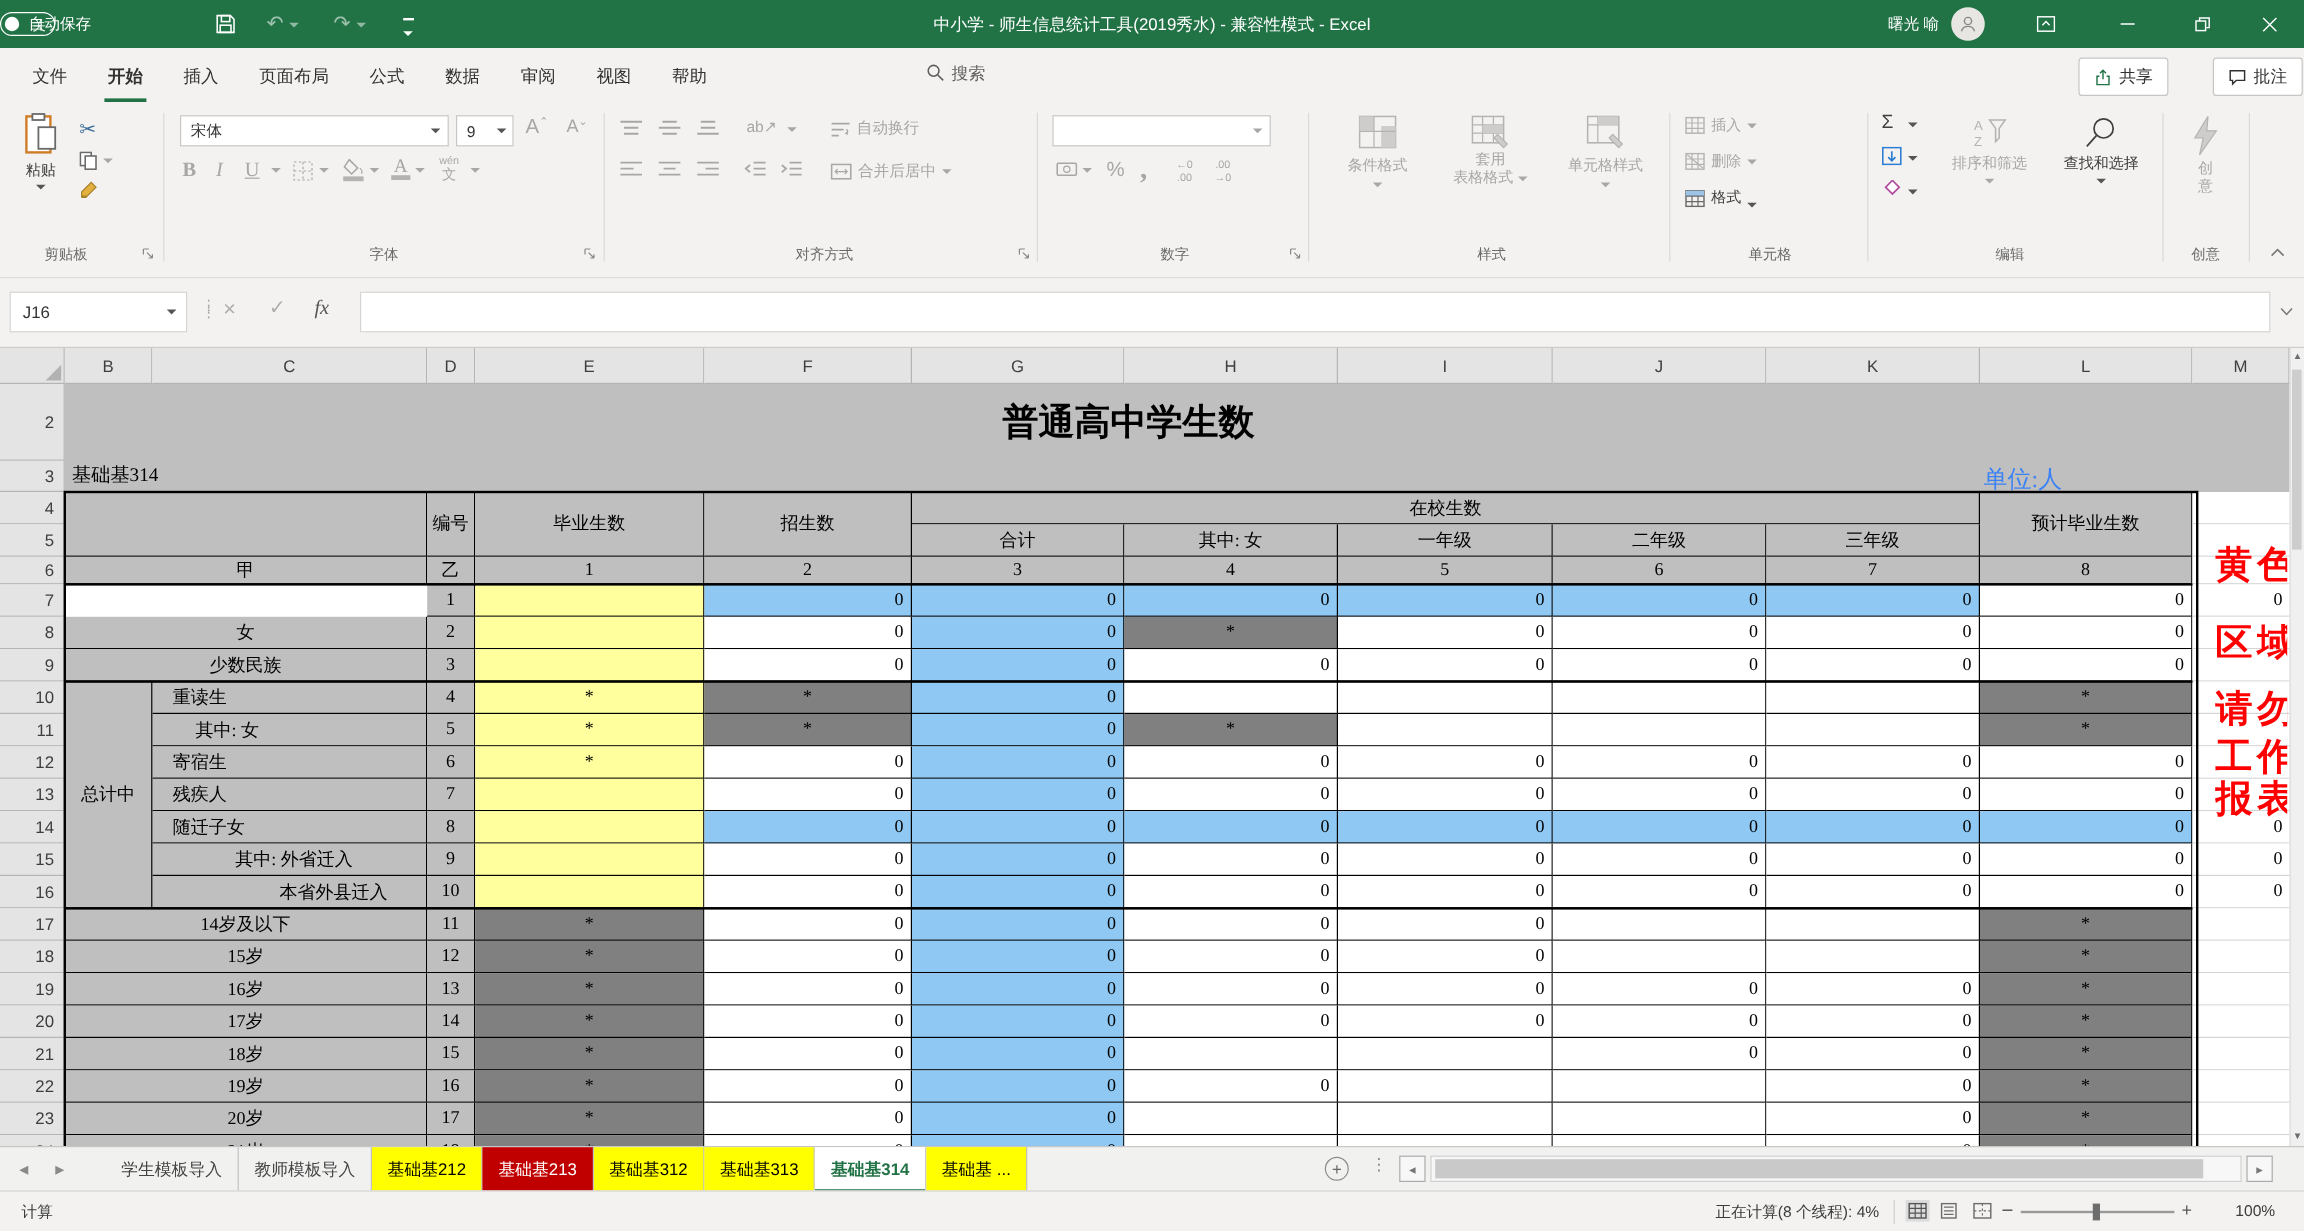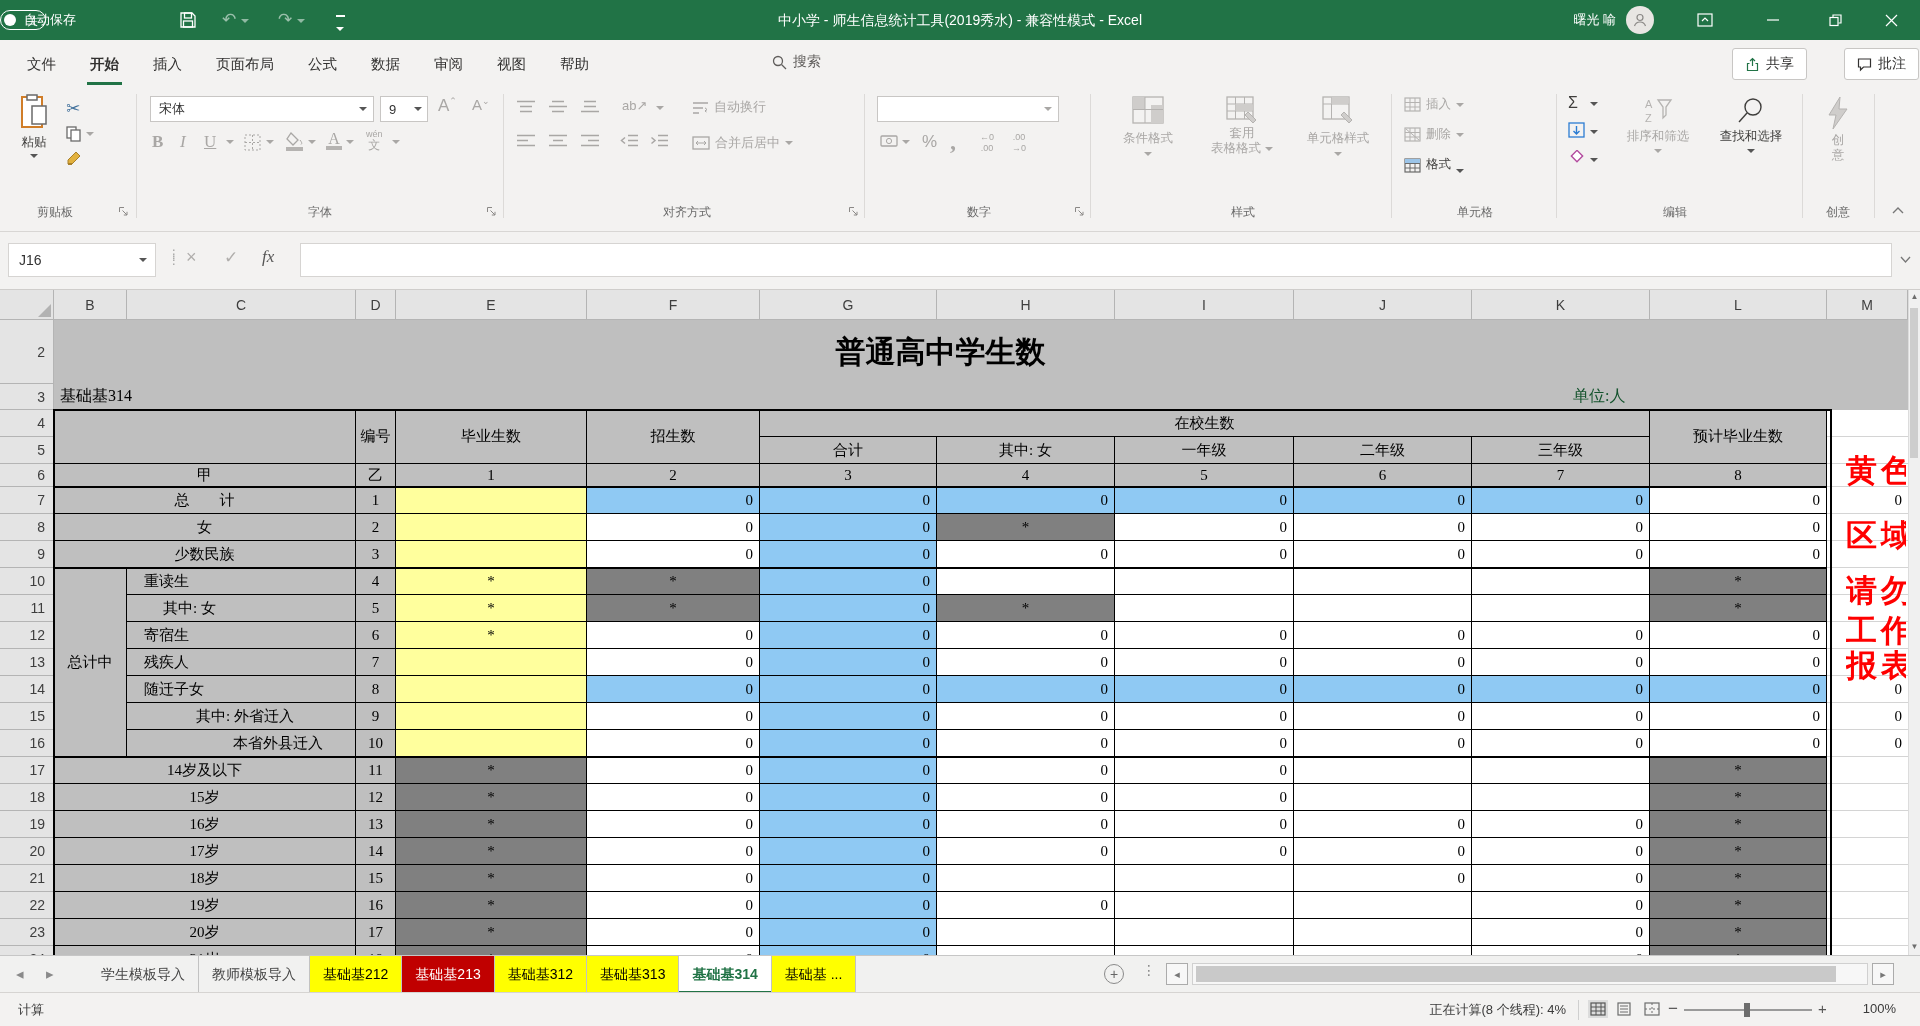--- a/index.html
+++ b/index.html
@@ -14,21 +14,21 @@
   .pill .st{position:absolute;right:7px;top:3px;font-size:11px;color:#fff}
   .qat-dis{color:rgba(255,255,255,.55);font-size:17px;line-height:40px}
   .win-ic{width:46px;height:40px;display:flex;align-items:center;justify-content:center}
   .avatar{width:28px;height:28px;border-radius:50%;background:#e8e6e3;top:6px;display:flex;align-items:center;justify-content:center}
   
   .tabrow{left:0;top:40px;width:1920px;height:48px;background:#f3f2f1}
   .rtabs{left:10px;top:0;height:48px;display:flex;align-items:center}
   .rtab{padding:0 17px;font-size:14.5px;color:#323130;height:48px;line-height:48px;position:relative;white-space:nowrap}
   .rtab.active{font-weight:bold}
   .rtab.active::after{content:"";position:absolute;left:14px;right:14px;bottom:3px;height:3px;background:#217346}
-  .srch{display:flex;align-items:center;gap:6px;color:#605e5c;font-size:14px;top:13px}
+  .srch{display:flex;gap:6px;color:#605e5c;font-size:14px;top:13px}
   .chipbtn{background:#fff;border:1px solid #c8c6c4;border-radius:3px;height:32px;top:8px;display:flex;align-items:center;gap:6px;padding:0 12px;font-size:14px;color:#323130}
   
   .ribbon{left:0;top:88px;width:1920px;height:144px;background:#f3f2f1;border-bottom:1px solid #d8d6d4}
   .gdiv{width:1px;background:#dcdad8;top:6px;height:124px}
   .glabel{font-size:12px;color:#6a6a6a;top:116px;text-align:center;white-space:nowrap}
   .dis{color:#a9a7a5}
   .enb{color:#3f3e3c}
   .dd{display:inline-block;width:0;height:0;border-left:4px solid transparent;border-right:4px solid transparent;border-top:4px solid #a9a7a5;vertical-align:middle}
   .dd.k{border-top-color:#555}
   .selbox{background:#fff;border:1px solid #c8c6c4;font-size:13px;color:#333;display:flex;align-items:center}
@@ -460,21 +460,21 @@
   </div>
 
   <div class="ab" id="grid">
 
     <div class="colhdr" style="left:0;top:0;width:54px;height:30px">
       <span style="position:absolute;right:2px;bottom:2px;width:0;height:0;border-bottom:13px solid #b2b2b2;border-left:13px solid transparent"></span>
     </div>
 
     <div class="ab serif" style="left:54px;top:30px;width:1773px;height:64px;z-index:1;display:flex;align-items:center;justify-content:center;font-size:30px;font-weight:bold;color:#000">普通高中学生数</div>
     <div class="ab serif" style="left:60px;top:96px;z-index:1;font-size:16px;color:#000">基础基314</div>
-    <div class="ab serif" style="left:1573px;top:96px;z-index:1;font-size:16px;color:#14532d">单位:人</div>
+    <div class="ab serif" style="left:1653px;top:96px;z-index:1;font-size:20px;color:#3b82f6">单位:人</div>
   <div class="cell c-g" style="left: 54px; top: 30px; width: 1854px; height: 90px; border: none;"></div>
       <div class="colhdr" style="left: 54px; top: 0px; width: 73px; height: 30px;">B</div>
       <div class="colhdr" style="left: 127px; top: 0px; width: 229px; height: 30px;">C</div>
       <div class="colhdr" style="left: 356px; top: 0px; width: 40px; height: 30px;">D</div>
       <div class="colhdr" style="left: 396px; top: 0px; width: 191px; height: 30px;">E</div>
       <div class="colhdr" style="left: 587px; top: 0px; width: 173px; height: 30px;">F</div>
       <div class="colhdr" style="left: 760px; top: 0px; width: 177px; height: 30px;">G</div>
       <div class="colhdr" style="left: 937px; top: 0px; width: 178px; height: 30px;">H</div>
       <div class="colhdr" style="left: 1115px; top: 0px; width: 179px; height: 30px;">I</div>
       <div class="colhdr" style="left: 1294px; top: 0px; width: 178px; height: 30px;">J</div>
@@ -521,21 +521,20 @@
       <div class="cell c-g ctr" style="left: 587px; top: 174px; width: 173px; height: 23px;">2</div>
       <div class="cell c-g ctr" style="left: 760px; top: 174px; width: 177px; height: 23px;">3</div>
       <div class="cell c-g ctr" style="left: 937px; top: 174px; width: 178px; height: 23px;">4</div>
       <div class="cell c-g ctr" style="left: 1115px; top: 174px; width: 179px; height: 23px;">5</div>
       <div class="cell c-g ctr" style="left: 1294px; top: 174px; width: 178px; height: 23px;">6</div>
       <div class="cell c-g ctr" style="left: 1472px; top: 174px; width: 178px; height: 23px;">7</div>
       <div class="cell c-g ctr" style="left: 1650px; top: 174px; width: 177px; height: 23px;">8</div>
       <div class="cell c-w outside" style="left: 1827px; top: 120px; width: 81px; height: 27px;"></div>
       <div class="cell c-w outside" style="left: 1827px; top: 147px; width: 81px; height: 27px;"></div>
       <div class="cell c-w outside" style="left: 1827px; top: 174px; width: 81px; height: 23px;"></div>
-      <div class="cell c-g ctr serif" style="left: 54px; top: 197px; width: 302px; height: 27px;">总　　计</div>
       <div class="cell c-g ctr" style="left: 356px; top: 197px; width: 40px; height: 27px;">1</div>
       <div class="cell c-y rgt" style="left: 396px; top: 197px; width: 191px; height: 27px;"></div>
       <div class="cell c-b rgt" style="left: 587px; top: 197px; width: 173px; height: 27px;">0</div>
       <div class="cell c-b rgt" style="left: 760px; top: 197px; width: 177px; height: 27px;">0</div>
       <div class="cell c-b rgt" style="left: 937px; top: 197px; width: 178px; height: 27px;">0</div>
       <div class="cell c-b rgt" style="left: 1115px; top: 197px; width: 179px; height: 27px;">0</div>
       <div class="cell c-b rgt" style="left: 1294px; top: 197px; width: 178px; height: 27px;">0</div>
       <div class="cell c-b rgt" style="left: 1472px; top: 197px; width: 178px; height: 27px;">0</div>
       <div class="cell c-w rgt" style="left: 1650px; top: 197px; width: 177px; height: 27px;">0</div>
       <div class="cell c-w rgt outside" style="left: 1827px; top: 197px; width: 81px; height: 27px;">0</div>

